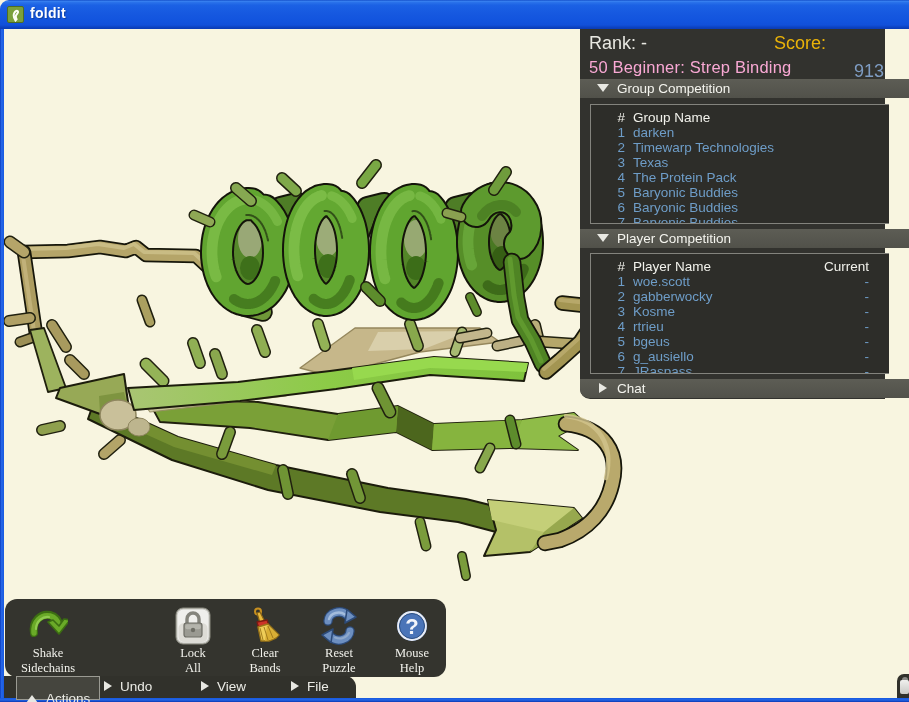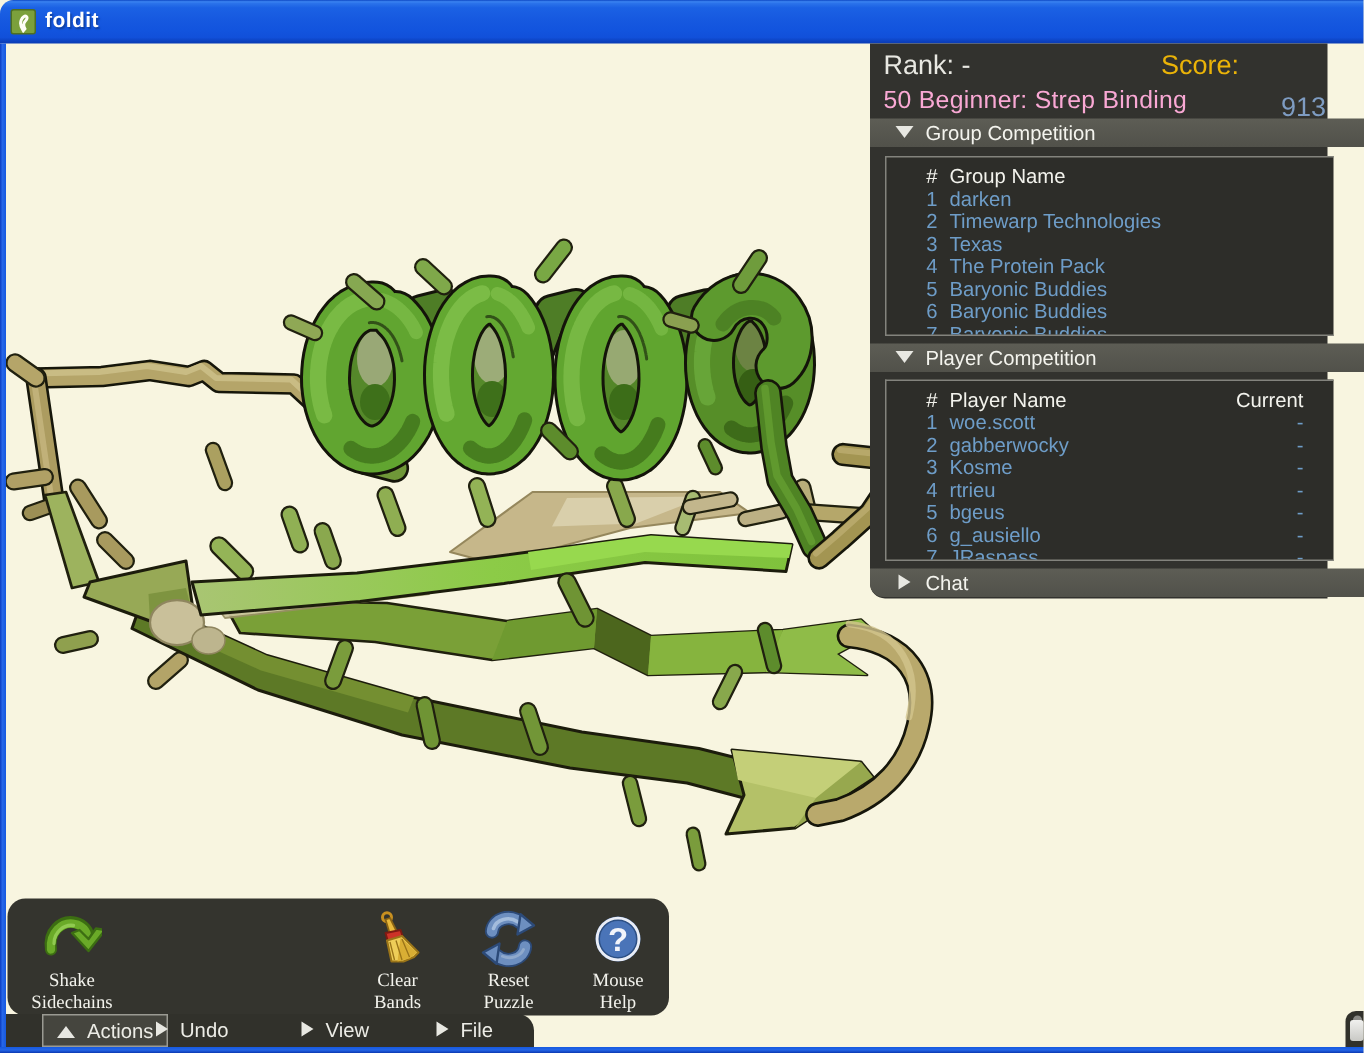--- a/index.html
+++ b/index.html
@@ -268,20 +268,32 @@
 <div id="toolbar">
   <div class="tool" style="left:8px;">
         <span class="ic"><svg width="40" height="38" viewBox="0 0 40 38">
     <path d="M 6,26 C 4,14 13,6 22,8 C 28,9.5 31,14 31,18" fill="none" stroke="#3c6e12" stroke-width="8" stroke-linecap="round"></path>
     <path d="M 6,26 C 5,15 13,7 22,9 C 27,10 30,14 30,17" fill="none" stroke="#6aaa28" stroke-width="5.5" stroke-linecap="round"></path>
     <path d="M 8,22 C 8,14 15,9 21,10" fill="none" stroke="#90ca50" stroke-width="2.2" stroke-linecap="round"></path>
     <path d="M 20,15 L 31,27 L 42,13 L 36,12 L 31,19 L 25,13 Z" fill="#6aaa28" stroke="#3c6e12" stroke-width="1.6" stroke-linejoin="round"></path>
     </svg></span>
         <div class="lb">Shake<br>Sidechains</div>
       </div>
+  <div class="tool" style="left:153px;">
+        <span class="ic"><svg width="40" height="38" viewBox="0 0 40 38">
+    <rect x="3" y="1" width="34" height="36" rx="7" fill="#c9c9c3" stroke="#89897f" stroke-width="1"></rect>
+    <rect x="4.5" y="2.5" width="31" height="33" rx="6" fill="#efefec"></rect>
+    <rect x="5.5" y="16" width="29" height="19" rx="5.5" fill="#dddcd6"></rect>
+    <path d="M 14,17 L 14,12 A 6,6 0 0 1 26,12 L 26,17" fill="none" stroke="#84847c" stroke-width="3.4"></path>
+    <rect x="11" y="16" width="18" height="14" rx="2.5" fill="#9a9a92" stroke="#6e6e66" stroke-width="1.2"></rect>
+    <rect x="12.2" y="17.2" width="15.6" height="5" rx="2" fill="#b4b4ac"></rect>
+    <circle cx="20" cy="23" r="2.2" fill="#6e6e66"></circle>
+          </svg></span>
+        <div class="lb">Lock<br>All</div>
+      </div>
   <div class="tool" style="left:225px;">
         <span class="ic"><svg width="40" height="38" viewBox="0 0 40 38">
     <circle cx="13" cy="4.5" r="3" fill="none" stroke="#c89020" stroke-width="2"></circle>
     <path d="M 12,6 L 15,16 L 20,15 L 15,5 Z" fill="#e8b93c" stroke="#8a6414" stroke-width="1.2" stroke-linejoin="round"></path>
     <path d="M 12,15 L 22,13 L 24,19 L 14,22 Z" fill="#cc3328" stroke="#7c1a12" stroke-width="1.3" stroke-linejoin="round"></path>
     <path d="M 13,20 L 23,17 L 34,28 L 31,31 L 24,34 L 16,34 Z" fill="#eecd58" stroke="#9a7418" stroke-width="1.4" stroke-linejoin="round"></path>
     <path d="M 22,18 L 33,28 L 28,32 L 20,34 Z" fill="#d9ae34"></path>
     <path d="M 15,21 L 18,33 M 19,20 L 23,33 M 23,19 L 28,31" stroke="#9a7418" stroke-width="0.9" fill="none"></path>
     </svg></span>
         <div class="lb">Clear<br>Bands</div>
@@ -305,21 +317,21 @@
     <circle cx="20" cy="19" r="13.7" fill="none" stroke="#e9edf6" stroke-width="2.4"></circle>
     <circle cx="20" cy="19" r="12.5" fill="#4a74b8"></circle>
     <circle cx="20" cy="19" r="12.5" fill="none" stroke="#2c4f84" stroke-width="1"></circle>
     <text x="20" y="27" font-family="Liberation Sans, sans-serif" font-size="22" font-weight="bold" fill="#f2f4fa" text-anchor="middle">?</text>
           </svg></span>
         <div class="lb">Mouse<br>Help</div>
       </div>
 </div>
 
 <div id="menubar">
-  <div class="tab active" style="left:24px; padding:0 9px;text-align:right;"><span class="mtri-up"></span>Actions</div>
+  <div class="tab active" style="left:12px; padding:11px 9px;text-align:right;"><span class="mtri-up"></span>Actions</div>
   <div class="tab" style="left:100px;"><span class="mtri-r"></span>Undo</div>
   <div class="tab" style="left:197px;"><span class="mtri-r"></span>View</div>
   <div class="tab" style="left:287px;"><span class="mtri-r"></span>File</div>
 </div>
 
 <div id="miniwin">
       <div class="dot"></div>
       <div class="pad"></div>
     </div>
 </div>

